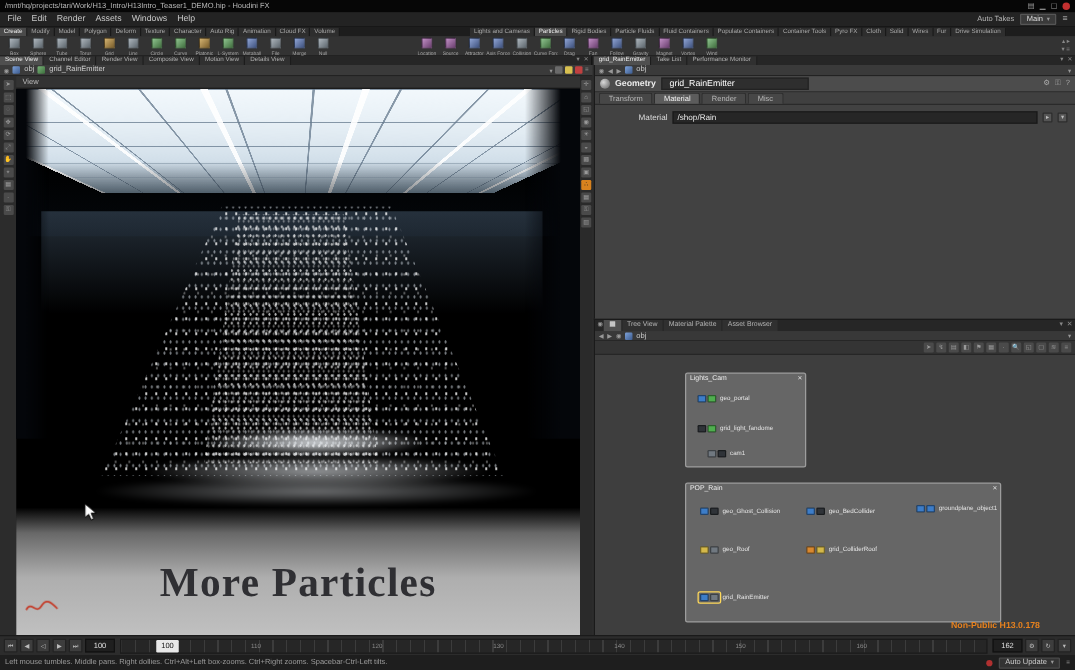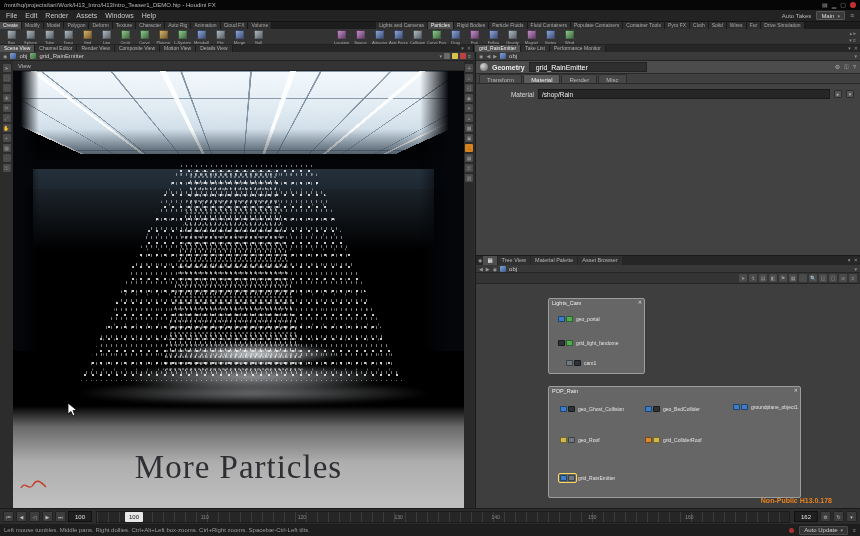--- a/index.html
+++ b/index.html
@@ -54,21 +54,21 @@
   .pb-right-icons { margin-left:auto; display:flex; gap:2px; align-items:center; }
   .sq { width:6px; height:6px; border-radius:1px; }
   .sq.gray{background:#6a6a6a;} .sq.yellow{background:#d8c050;} .sq.red{background:#c04040;}
   .vp-body { flex:1; display:flex; min-height:0; position:relative; }
   .vp-strip { width:13px; background:#2c2c2c; display:flex; flex-direction:column; align-items:center; gap:2px; padding-top:3px; }
   .vp-strip.right { width:10px; background:#2a2a2a; }
   .strip-icon { width:8px; height:8px; background:#4a4a4a; border-radius:1px; color:#999; font-size:5px; line-height:8px; text-align:center; }
   .strip-icon.active { background:#d8821e; color:#222; }
   .vp-canvas { flex:1; display:flex; flex-direction:column; min-width:0; }
   .vp-viewmenu { height:10px; background:#333; border-bottom:1px solid #222; font-size:6px; color:#bbb; line-height:10px; padding:0 5px; }
-  .scene { flex:1; position:relative; background:#000; overflow:hidden; }
+  .scene { flex:1; position:relative; background:#000; overflow:hidden;font-weight:bold; }
 
   .ceiling-wrap { position:absolute; left:0; top:0; width:100%; height:118px; overflow:hidden; z-index:1; }
   .ceiling { position:absolute; left:-25%; top:0; width:150%; height:320px;
     background-color:#dce8f2;
     background-image:
       repeating-linear-gradient(90deg, rgba(255,255,255,.9) 0 6px, rgba(255,255,255,0) 6px 130px),
       repeating-linear-gradient(90deg, rgba(100,120,140,.75) 0 2px, rgba(0,0,0,0) 2px 70px),
       repeating-linear-gradient(180deg, rgba(100,120,140,.75) 0 2px, rgba(0,0,0,0) 2px 58px),
       linear-gradient(180deg,#f2f8fc 0%, #cfdde8 55%, #8fa6b8 100%);
     transform:perspective(230px) rotateX(-56deg); transform-origin:50% 0; }

